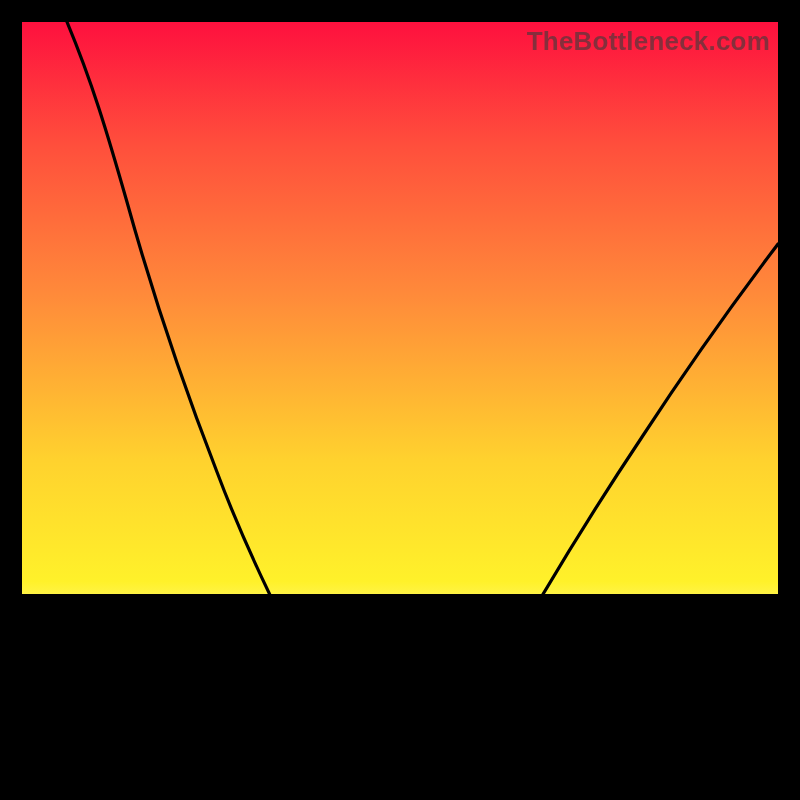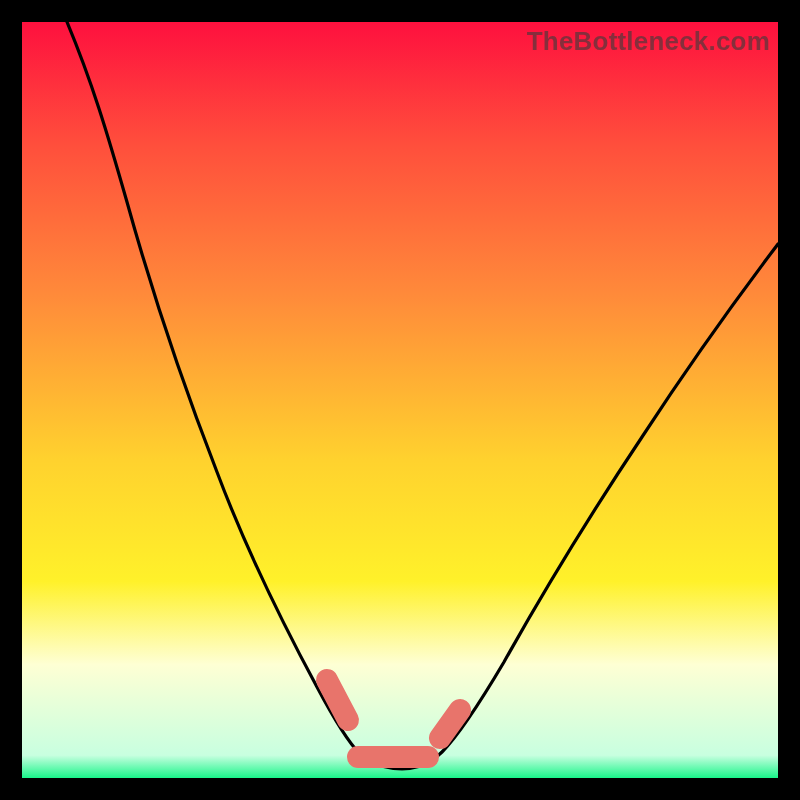--- a/index.html
+++ b/index.html
@@ -8,21 +8,21 @@
     width: 800px;
     height: 800px;
     background: #000;
     overflow: hidden;
   }
   .frame {
     position: absolute;
     left: 22px;
     top: 22px;
     width: 756px;
-    height: 756px;
+    height: 572px;
     overflow: hidden;
   }
   .watermark {
     position: absolute;
     top: 4px;
     right: 8px;
     font-family: Arial, Helvetica, sans-serif;
     font-size: 26px;
     font-weight: 600;
     color: rgba(60,60,60,0.62);

